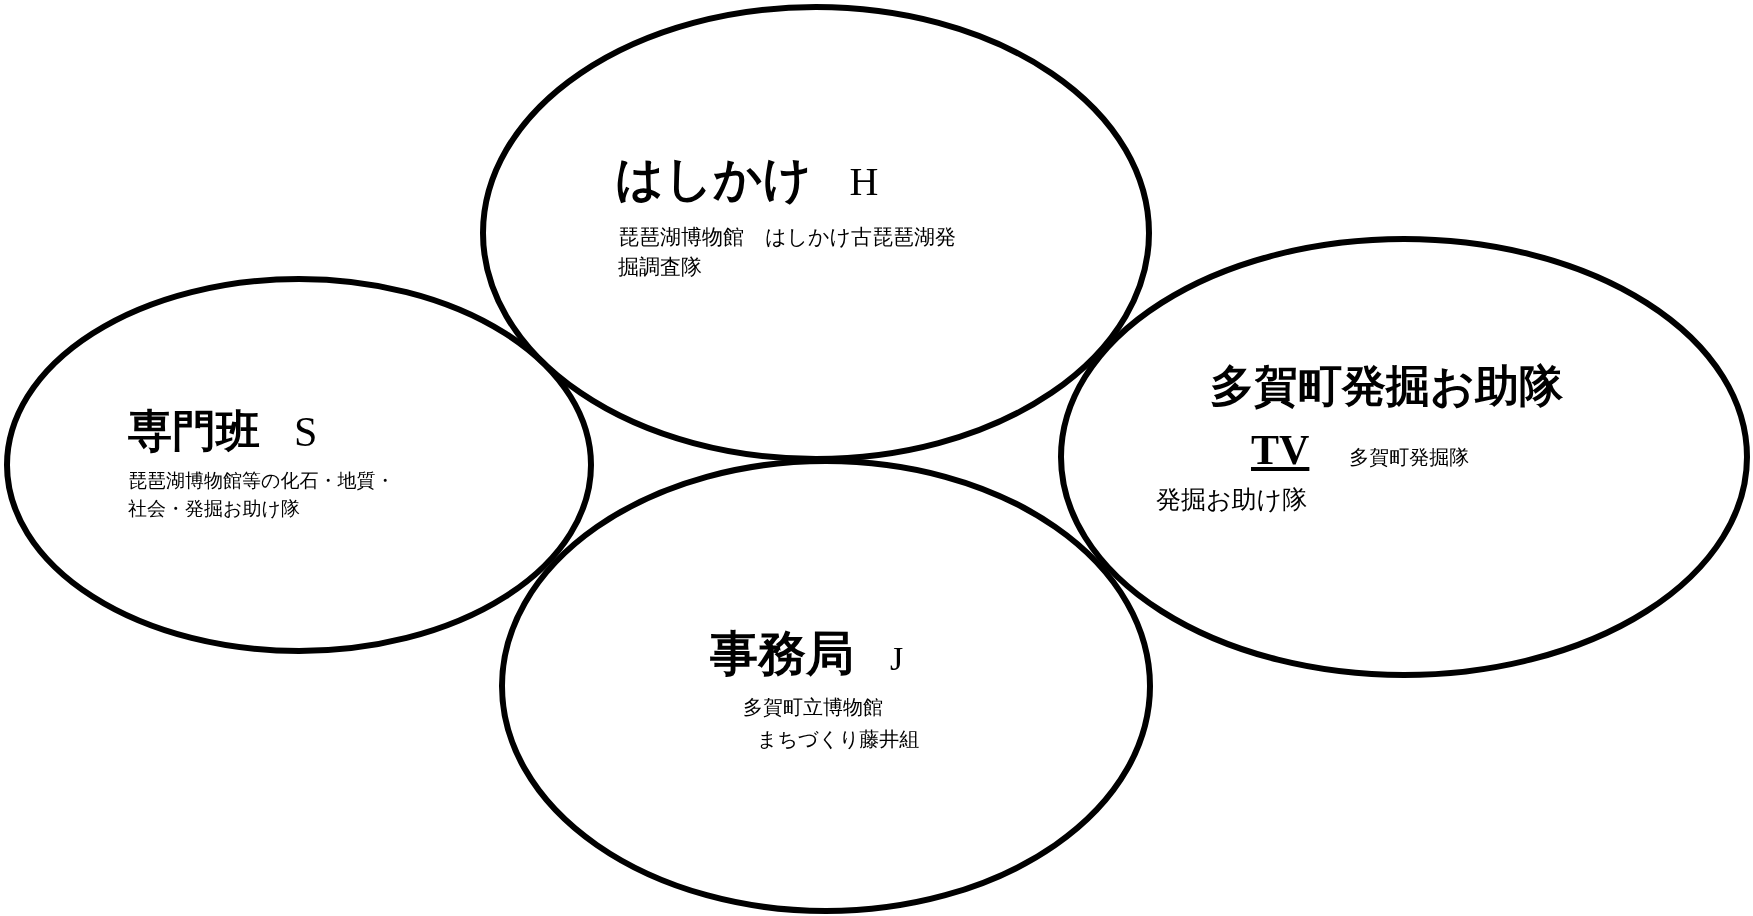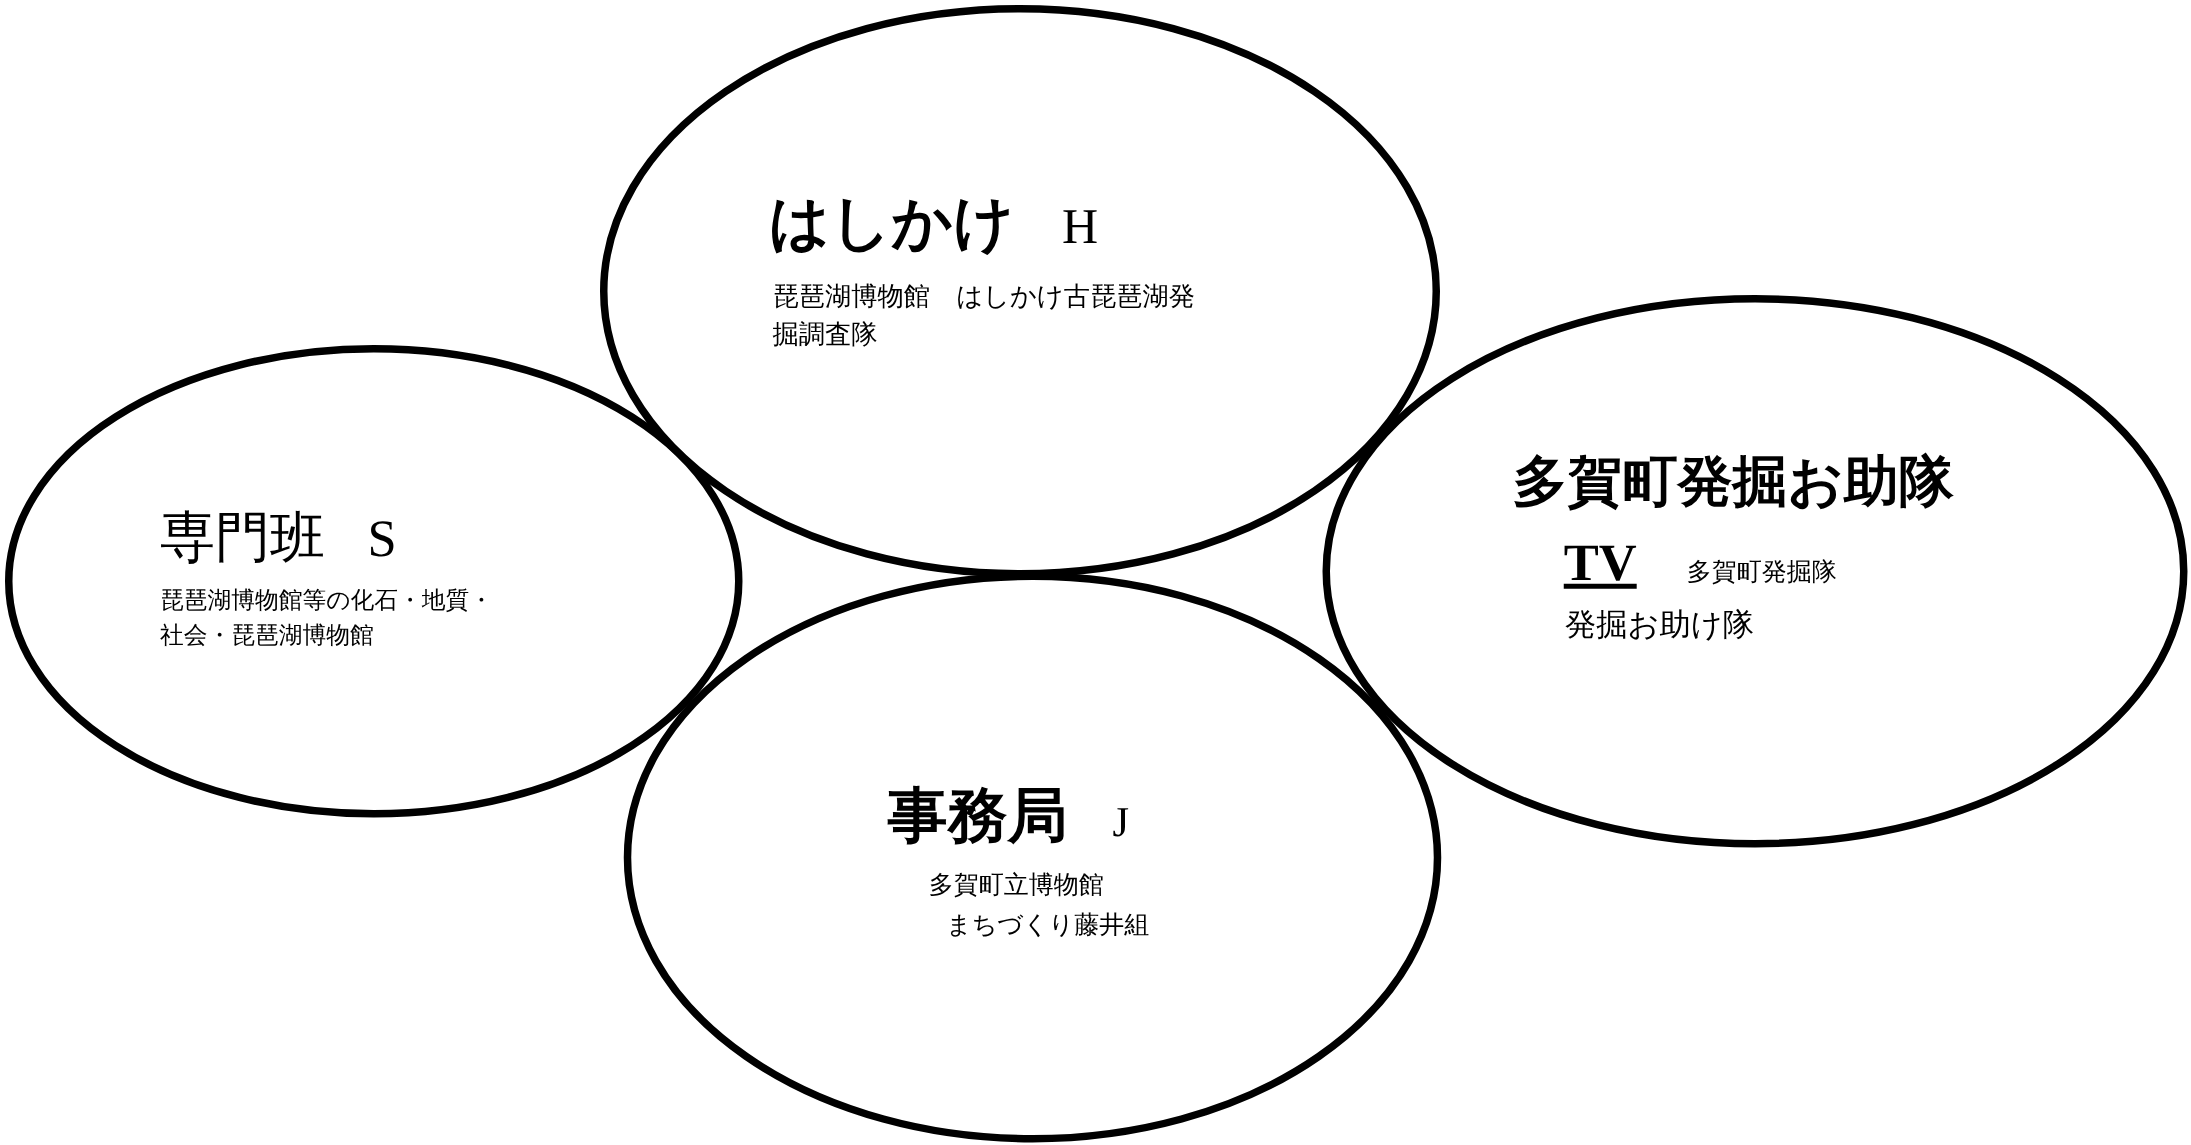--- a/index.html
+++ b/index.html
@@ -40,30 +40,30 @@
       line-height: 1.45;
     }
 
     
     #h-title { left: 615px; top: 150px; font-size: 48px; line-height: 56px; text-align: center; }
     #h-title .code { font-size: 40px; margin-left: 38px; }
     #h-sub { left: 618px; top: 222px; font-size: 21px; }
 
     
     #s-title { left: 128px; top: 405px; font-size: 44px; line-height: 52px; }
-    #s-title .title-jp { font-weight: normal; }
+    #s-title .title-jp { font-weight: bold; }
     #s-title .code { font-size: 42px; margin-left: 34px; }
     #s-sub { left: 128px; top: 467px; font-size: 19px; }
 
     
     #tv-title { left: 1210px; top: 360px; font-size: 44px; line-height: 52px; }
     #tv-row2 { left: 1251px; top: 425px; font-size: 42px; line-height: 50px; }
     #tv-row2 .code { font-weight: bold; text-decoration: underline; }
     #tv-row2 .sub-inline { font-size: 20px; margin-left: 40px; font-family: "DejaVu Sans", "Liberation Sans", sans-serif; }
-    #tv-sub { left: 1252px; top: 482px; font-size: 25px; }
+    #tv-sub { left: 1156px; top: 482px; font-size: 25px; }
 
     
     #j-title { left: 710px; top: 625px; font-size: 48px; line-height: 56px; }
     #j-title .code { font-size: 34px; margin-left: 36px; }
     #j-sub1 { left: 743px; top: 693px; font-size: 20px; }
     #j-sub2 { left: 757px; top: 725px; font-size: 20px; }
   </style>
 </head>
 <body>
 
@@ -80,21 +80,21 @@
 <div id="h-sub" class="label sub">
   <div>琵琶湖博物館　はしかけ古琵琶湖発</div>
   <div>掘調査隊</div>
 </div>
 
 <div id="s-title" class="label">
   <span class="title-jp">専門班</span><span class="code">S</span>
 </div>
 <div id="s-sub" class="label sub">
   <div>琵琶湖博物館等の化石・地質・</div>
-  <div>社会・琵琶湖博物館</div>
+  <div>社会・発掘お助け隊</div>
 </div>
 
 <div id="tv-title" class="label title-jp">多賀町発掘お助隊</div>
 <div id="tv-row2" class="label">
   <span class="code">TV</span><span class="sub-inline">多賀町発掘隊</span>
 </div>
 <div id="tv-sub" class="label sub">
   <div>発掘お助け隊</div>
 </div>
 

